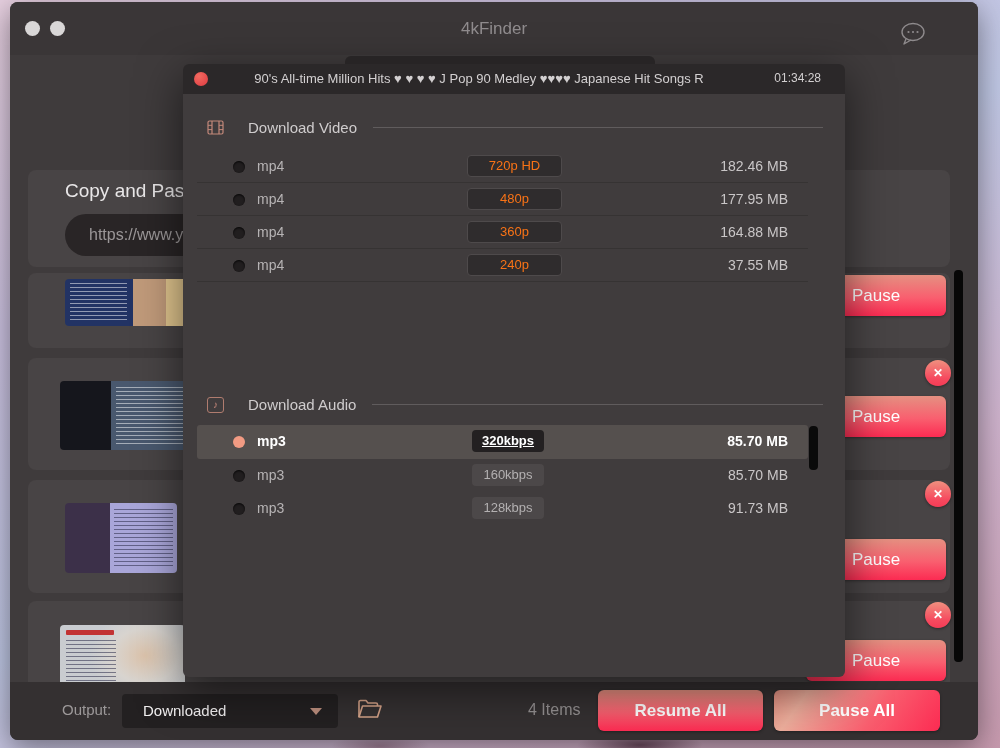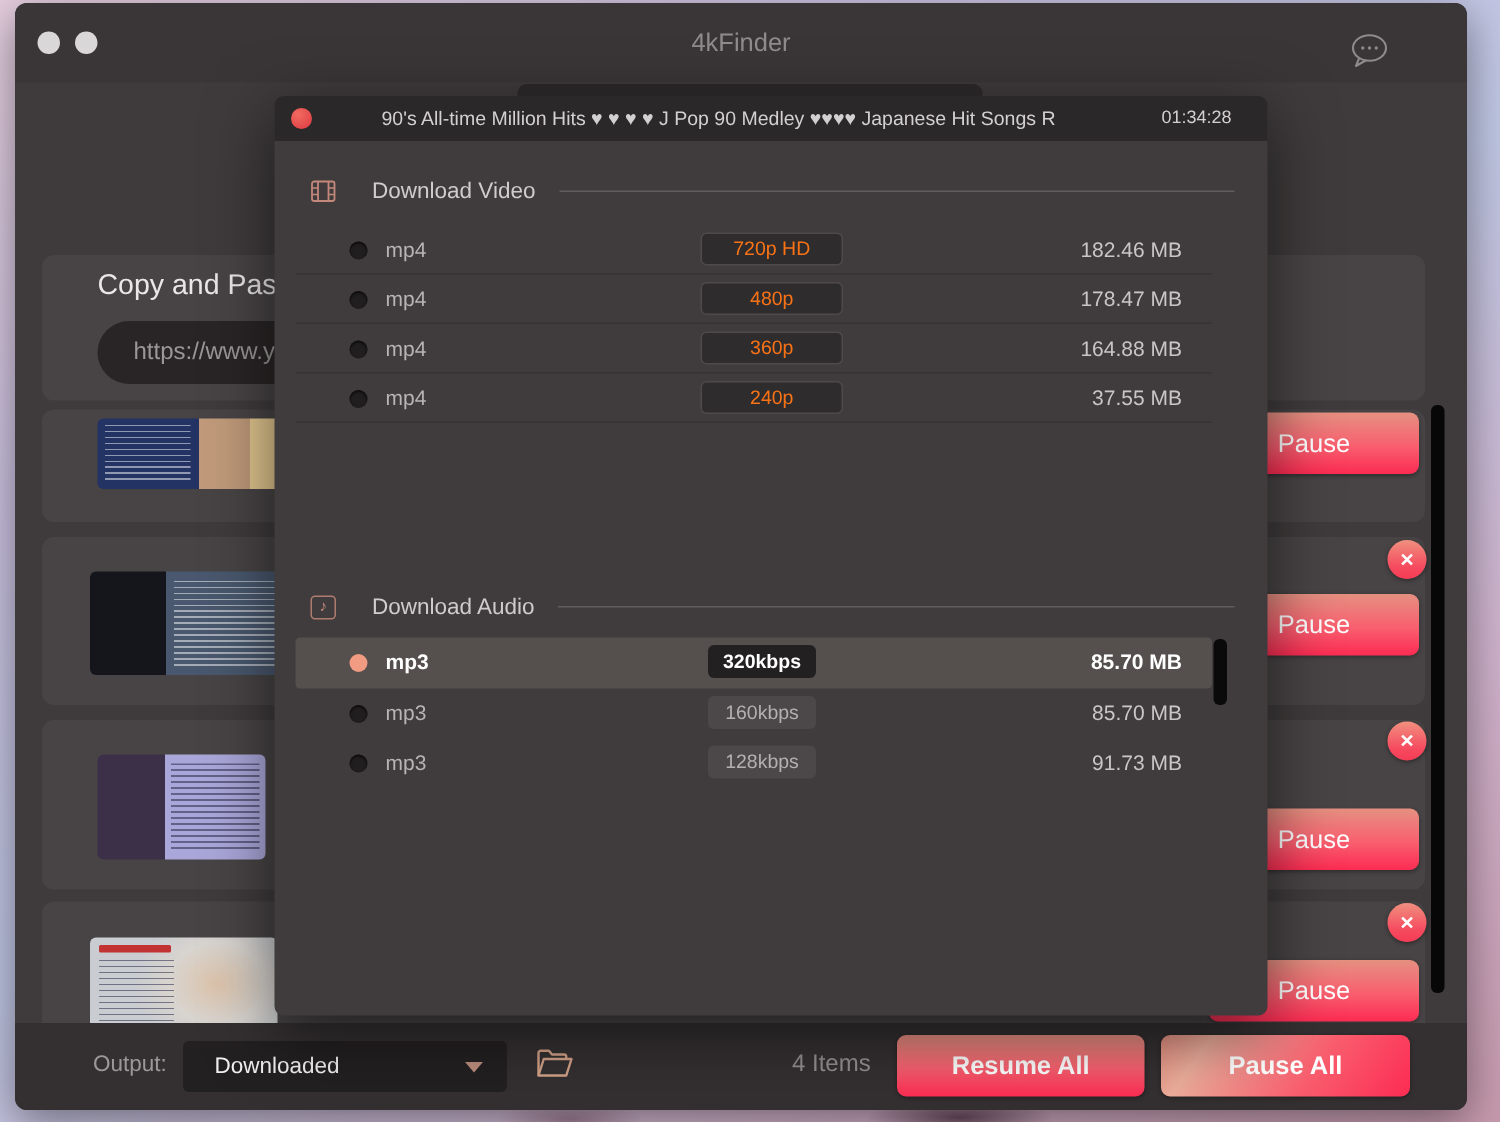--- a/index.html
+++ b/index.html
@@ -63,21 +63,21 @@
     background:#211e1f; box-shadow:inset 0 1px 2px rgba(0,0,0,.8); }
   .row .fmt { position:absolute; left:60px; top:8px; color:#b7b4b5; font-size:14px; }
   .row .size { position:absolute; right:20px; top:8px; color:#c9c6c7; font-size:14px; }
   .row .badge { position:absolute; left:270px; top:5px; width:95px; height:22px; background:#2f2c2d;
     border:1px solid #4e4a4b; border-radius:4px; color:#f97316; font-size:13px; line-height:20px; text-align:center; }
   .vrow { border-bottom:1px solid rgba(0,0,0,.15); }
   .arow .badge { left:275px; width:72px; background:#4c4849; border:none; color:#b3b0b1; line-height:22px; }
   .arow.sel { height:34px; background:#55504e; border-radius:3px; }
   .arow.sel .radio { background:#f29b83; box-shadow:none; }
   .arow.sel .fmt, .arow.sel .size { color:#fff; font-weight:bold; }
-  .arow.sel .badge { background:#232021; color:#fff; font-weight:bold; }
+  .arow.sel .badge { background:#232021; color:#fff; font-weight:bold;text-decoration:underline; }
   .audio-scrollbar { position:absolute; left:626px; top:362px; width:9px; height:44px; background:#0a0a0a; border-radius:4px; }
   .download-btn { position:absolute; left:474px; top:551px; width:165px; height:42px; font-size:17px; line-height:42px; }
   svg { display:block; }
 </style>
 </head>
 <body>
 
 <div class="stage">
 
   <div class="window">
@@ -189,21 +189,21 @@
     <div class="row vrow" style="top:86px;">
       <span class="radio"></span>
       <span class="fmt">mp4</span>
       <span class="badge">720p HD</span>
       <span class="size">182.46 MB</span>
     </div>
     <div class="row vrow" style="top:119px;">
       <span class="radio"></span>
       <span class="fmt">mp4</span>
       <span class="badge">480p</span>
-      <span class="size">178.47 MB</span>
+      <span class="size">177.95 MB</span>
     </div>
     <div class="row vrow" style="top:152px;">
       <span class="radio"></span>
       <span class="fmt">mp4</span>
       <span class="badge">360p</span>
       <span class="size">164.88 MB</span>
     </div>
     <div class="row vrow" style="top:185px;">
       <span class="radio"></span>
       <span class="fmt">mp4</span>

